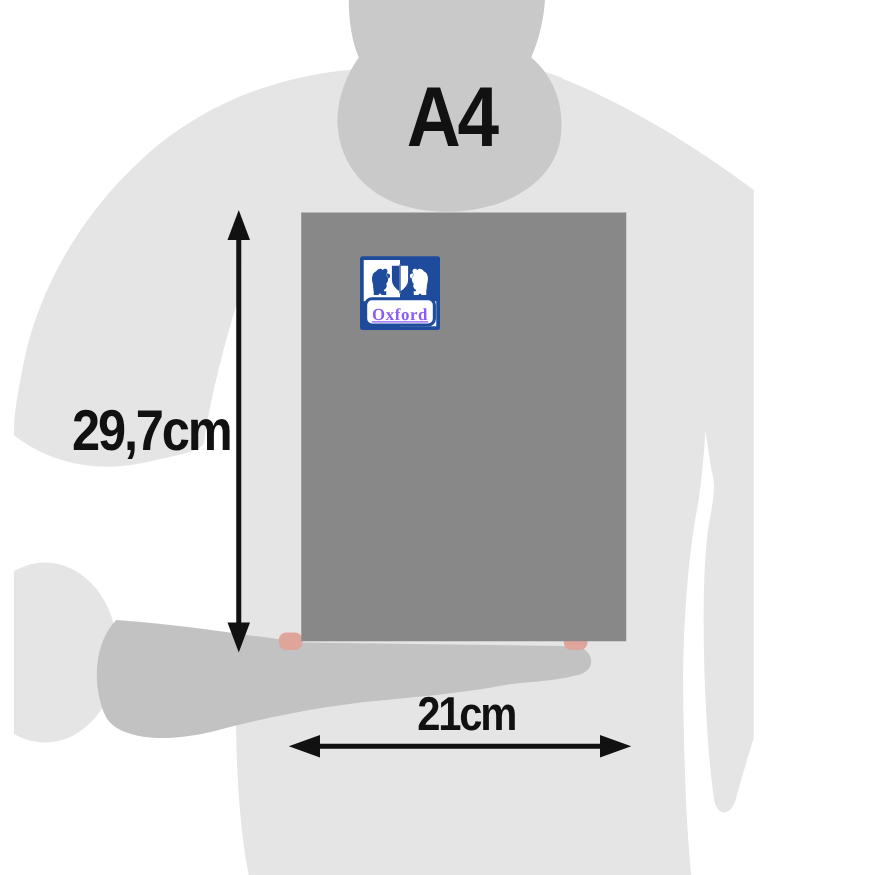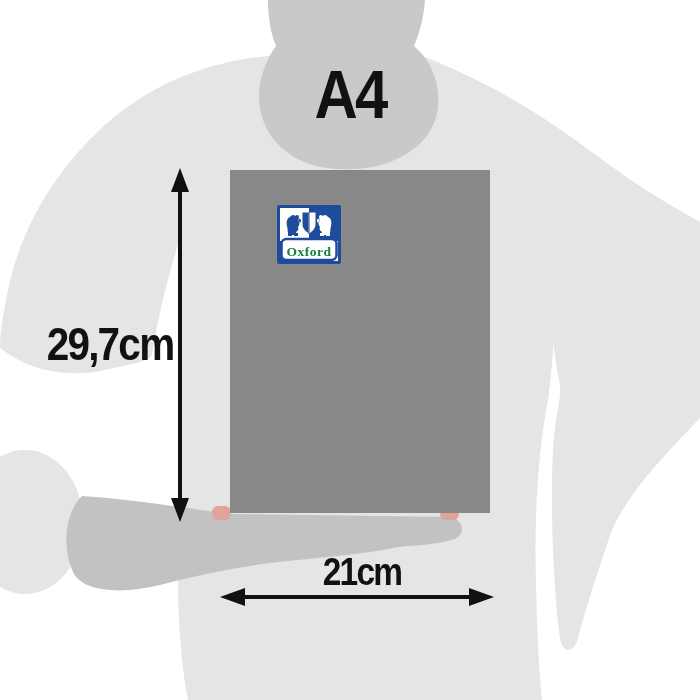--- a/index.html
+++ b/index.html
@@ -1,22 +1,23 @@
 <!DOCTYPE html>
 <html><head>
 <meta charset="utf-8">
 <style>
   html,body{margin:0;padding:0;background:#ffffff;}
   .stage{
     position:relative;
-    width:700px;height:700px;
+    width:592px;height:700px;
     overflow:hidden;
     background:#ffffff;
     font-family:"Liberation Sans", sans-serif;
     color:#111111;
+    margin-left:11px;
   }
   .stage svg{position:absolute;left:0;top:0;}
   .dim-label{
     position:absolute;
     font-weight:bold;
     text-align:center;
     line-height:1;
     letter-spacing:-2px;
     transform:scaleX(0.88);
     transform-origin:center;
@@ -27,22 +28,23 @@
   .label-height{left:10px;top:321px;width:200px;font-size:46px;}
   .label-width{left:262px;top:553px;width:200px;font-size:38px;}
   .logo-text{
     position:absolute;
     left:277px;top:243px;width:64px;height:18px;
     font-family:"Liberation Serif", serif;
     font-weight:bold;
     font-size:13.5px;
     line-height:17px;
     text-align:center;
-    color:#15803d;
+    color:#8b5cf6;
     letter-spacing:0.5px;
+    text-decoration:underline;
   }
 </style>
 </head>
 <body>
 
 <div class="stage">
 
   <svg width="700" height="700" viewBox="0 0 700 700">
 
     <g fill="#e5e5e6">

